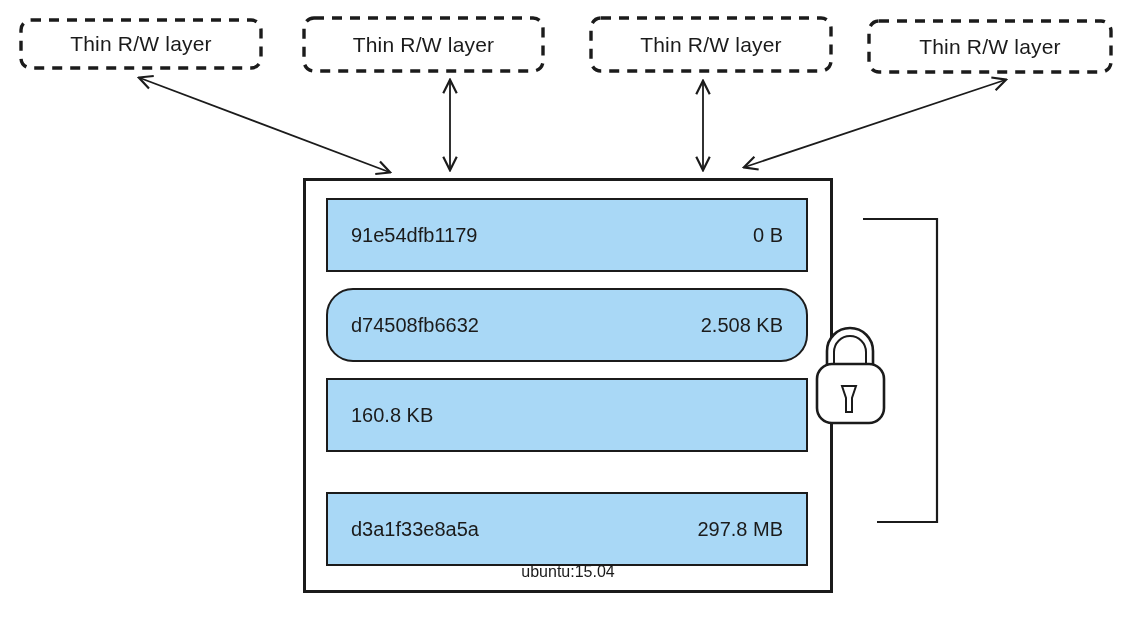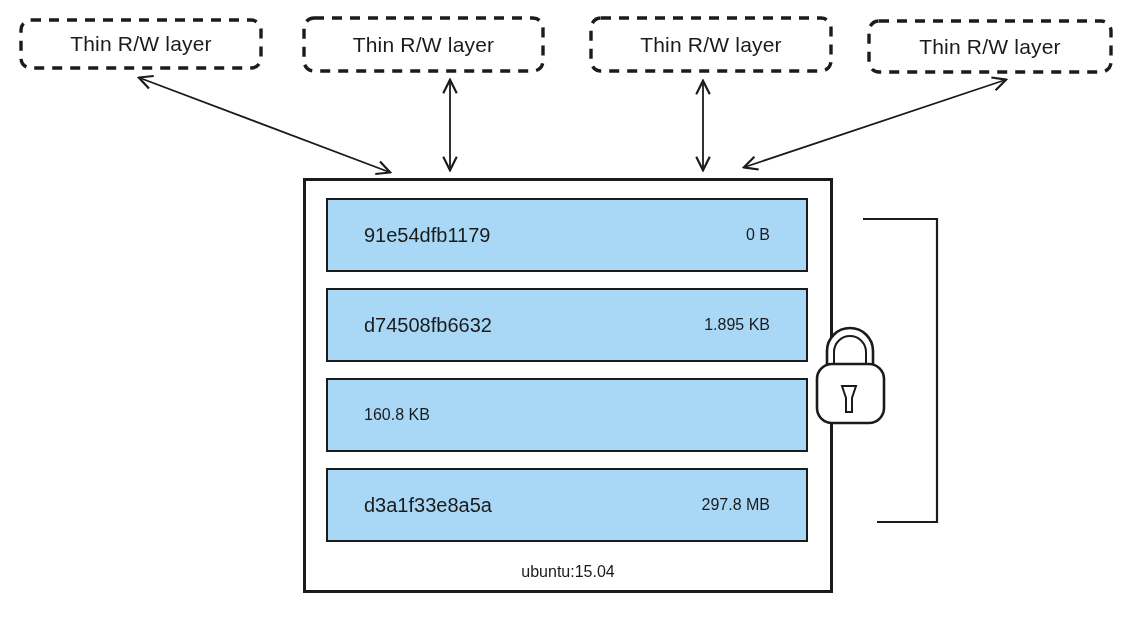--- a/index.html
+++ b/index.html
@@ -41,24 +41,24 @@
     position: absolute;
     left: 326px;
     width: 482px;
     height: 74px;
     box-sizing: border-box;
     border: 2.5px solid var(--stroke, #1b1b1b);
     background: var(--layer-fill, #a9d8f6);
     display: flex;
     align-items: center;
     justify-content: space-between;
-    padding: 0 36px;
+    padding: 0 23px;
     font-size: 20px;
   }
-  .layer-bar .layer-size { font-size: 16px; }
+  .layer-bar .layer-size { font-size: 20px; }
   .image-name {
     position: absolute;
     left: 303px;
     top: 563px;
     width: 530px;
     text-align: center;
     font-size: 16px;
   }
   
   .overlay {
@@ -111,28 +111,28 @@
   <div class="rw-label" style="left:869px; top:21px; width:242px; height:51px;">
     <span>Thin R/W layer</span>
   </div>
 
   <div class="image-box"></div>
 
   <div class="layer-bar" style="top:198px;">
     <span class="layer-id">91e54dfb1179</span>
     <span class="layer-size">0 B</span>
   </div>
-  <div class="layer-bar" style="top:288px;">
+  <div class="layer-bar" style="top:288px;border-radius:27px;">
     <span class="layer-id">d74508fb6632</span>
-    <span class="layer-size">1.895 KB</span>
+    <span class="layer-size">2.508 KB</span>
   </div>
   <div class="layer-bar" style="top:378px;">
     <span class="layer-size">160.8 KB</span>
   </div>
-  <div class="layer-bar" style="top:468px;">
+  <div class="layer-bar" style="top:492px;">
     <span class="layer-id">d3a1f33e8a5a</span>
     <span class="layer-size">297.8 MB</span>
   </div>
 
   <div class="image-name">ubuntu:15.04</div>
 
   <svg class="overlay" width="1142" height="631" viewBox="0 0 1142 631">
     <defs>
       <marker id="ah" viewBox="0 0 12 12" refX="10" refY="6" markerWidth="9" markerHeight="9" orient="auto-start-reverse">
         <path d="M1,1 L11,6 L1,11" fill="none" stroke="#1b1b1b" stroke-width="1.6"></path>

